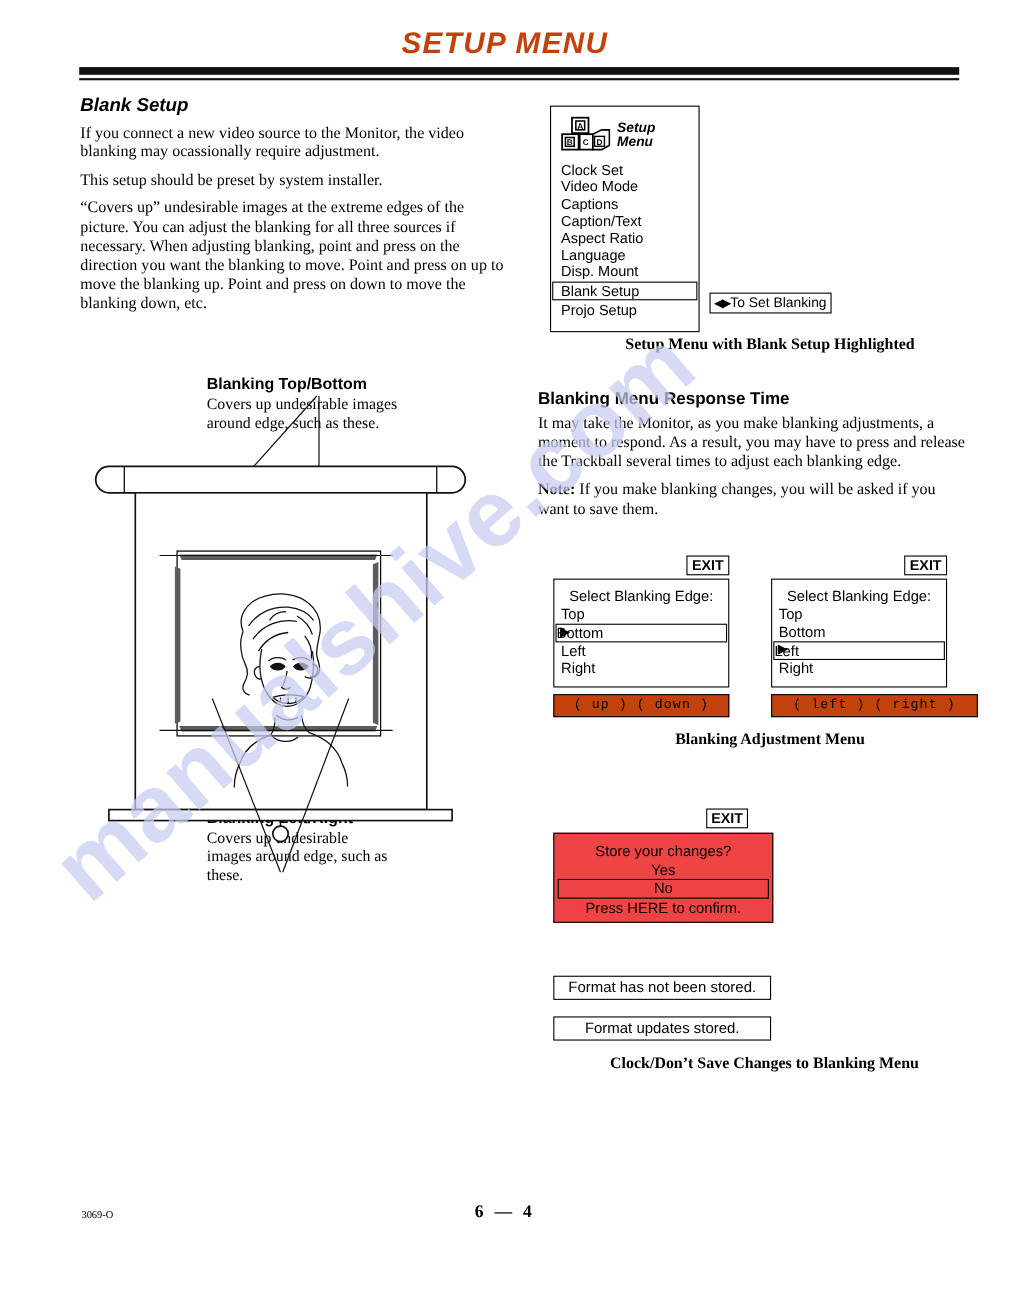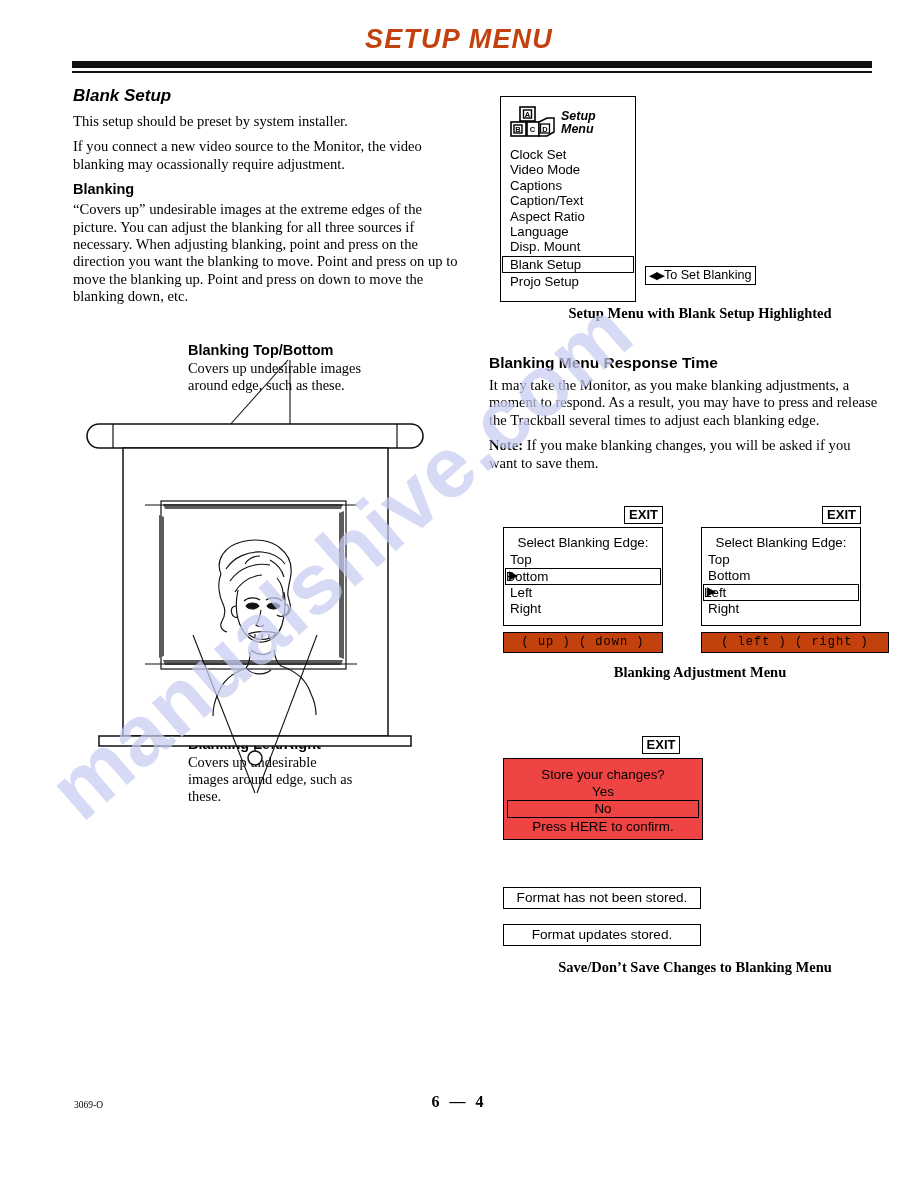--- a/index.html
+++ b/index.html
@@ -333,23 +333,22 @@
 <div id="page-header">
   <div class="title">SETUP MENU</div>
 </div>
 <div id="header-rule">
   <div class="thick"></div>
   <div class="thin"></div>
 </div>
 
 <div id="left-col">
   <div class="h-sub">Blank Setup</div>
+  <p class="body-p">If you connect a new video source to the Monitor, the video blanking may ocassionally require adjustment.</p>
   <p class="body-p">This setup should be preset by system installer.</p>
-  <p class="body-p">If you connect a new video source to the Monitor, the video blanking may ocassionally require adjustment.</p>
-  <div class="h-bold">Blanking</div>
   <p class="body-p">“Covers up” undesirable images at the extreme edges of the picture. You can adjust the blanking for all three sources if necessary. When adjusting blanking, point and press on the direction you want the blanking to move. Point and press on up to move the blanking up. Point and press on down to move the blanking down, etc.</p>
 </div>
 
 <div id="setup-menu-box" class="osd">
   <div id="setup-menu-head">
     <svg id="blocks-icon" viewBox="0 0 46 36">
 
       <rect x="11" y="2" width="15" height="14" fill="#fff" stroke="#000" stroke-width="1.6"></rect>
       <rect x="14.5" y="5" width="8" height="8" fill="#fff" stroke="#000" stroke-width="1.4"></rect>
       <text x="18.5" y="12" font-family="Liberation Sans, sans-serif" font-size="7.5" font-weight="bold" text-anchor="middle">A</text>
@@ -430,21 +429,21 @@
   <div id="store-box">
     <div class="sb-line">Store your changes?</div>
     <div class="sb-line">Yes</div>
     <div class="sb-line selected">No</div>
     <div class="sb-line">Press HERE to confirm.</div>
   </div>
 </div>
 
 <div class="msg-box" style="left:503px; top:887px; width:198px;">Format has not been stored.</div>
 <div class="msg-box" style="left:503px; top:924px; width:198px;">Format updates stored.</div>
-<div id="save-caption" class="caption">Save/Don’t Save Changes to Blanking Menu</div>
+<div id="save-caption" class="caption">Clock/Don’t Save Changes to Blanking Menu</div>
 
 <div id="illo-label-top">
   <div class="h-bold">Blanking Top/Bottom</div>
   <div class="body-p">Covers up undesirable images around edge, such as these.</div>
 </div>
 
 <div id="illo-label-bottom">
   <div class="h-bold">Blanking Left/Right</div>
   <div class="body-p">Covers up undesirable images around edge, such as these.</div>
 </div>

